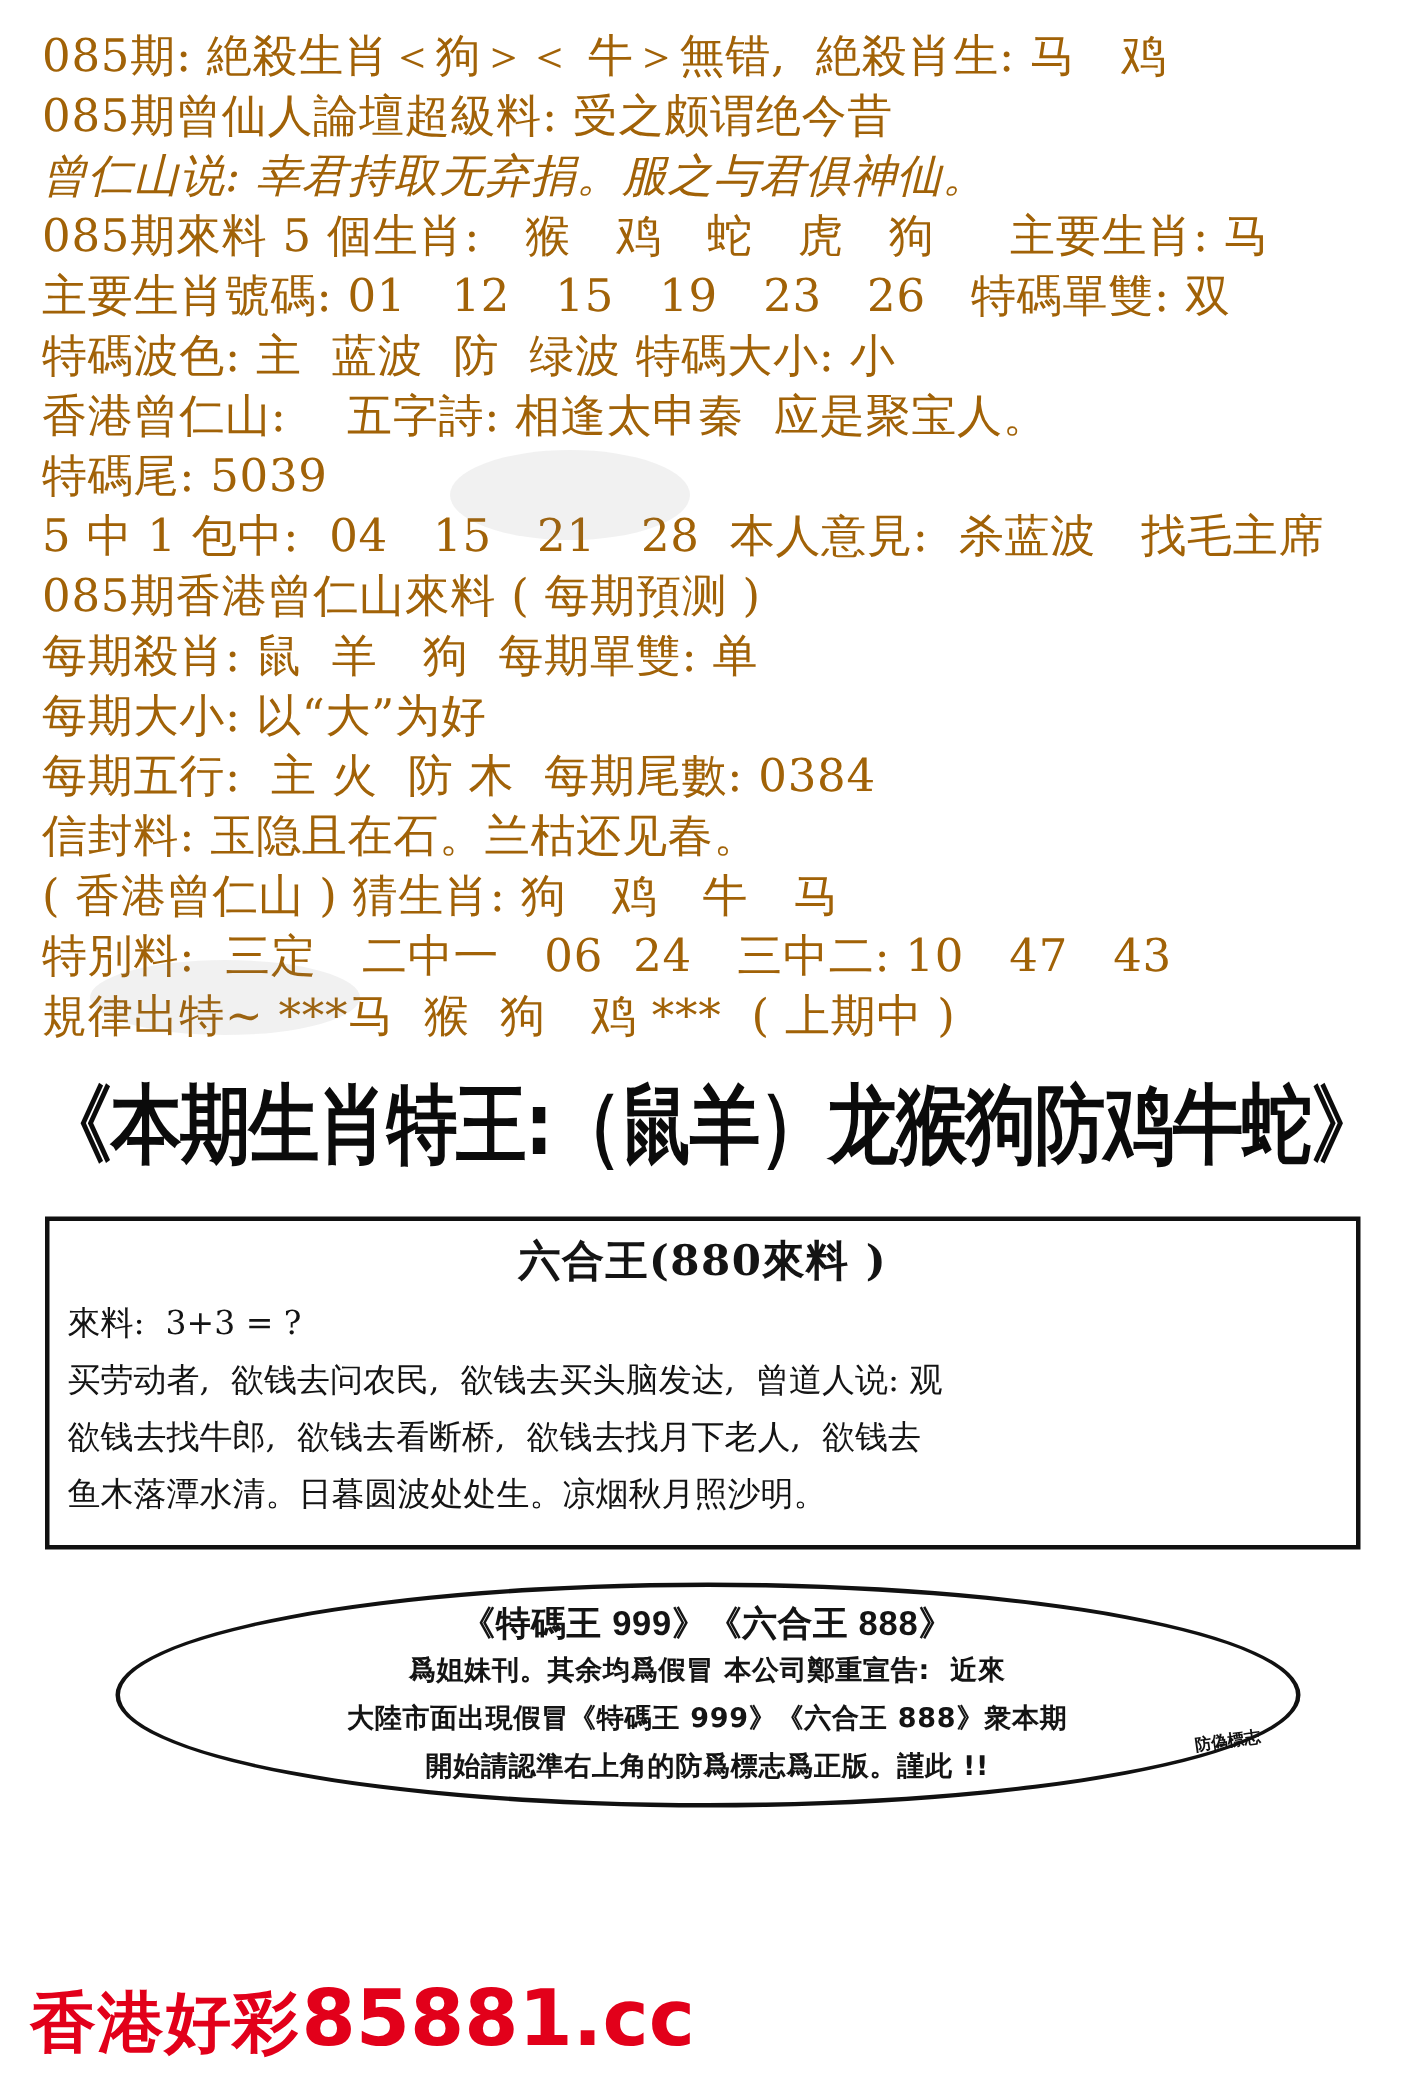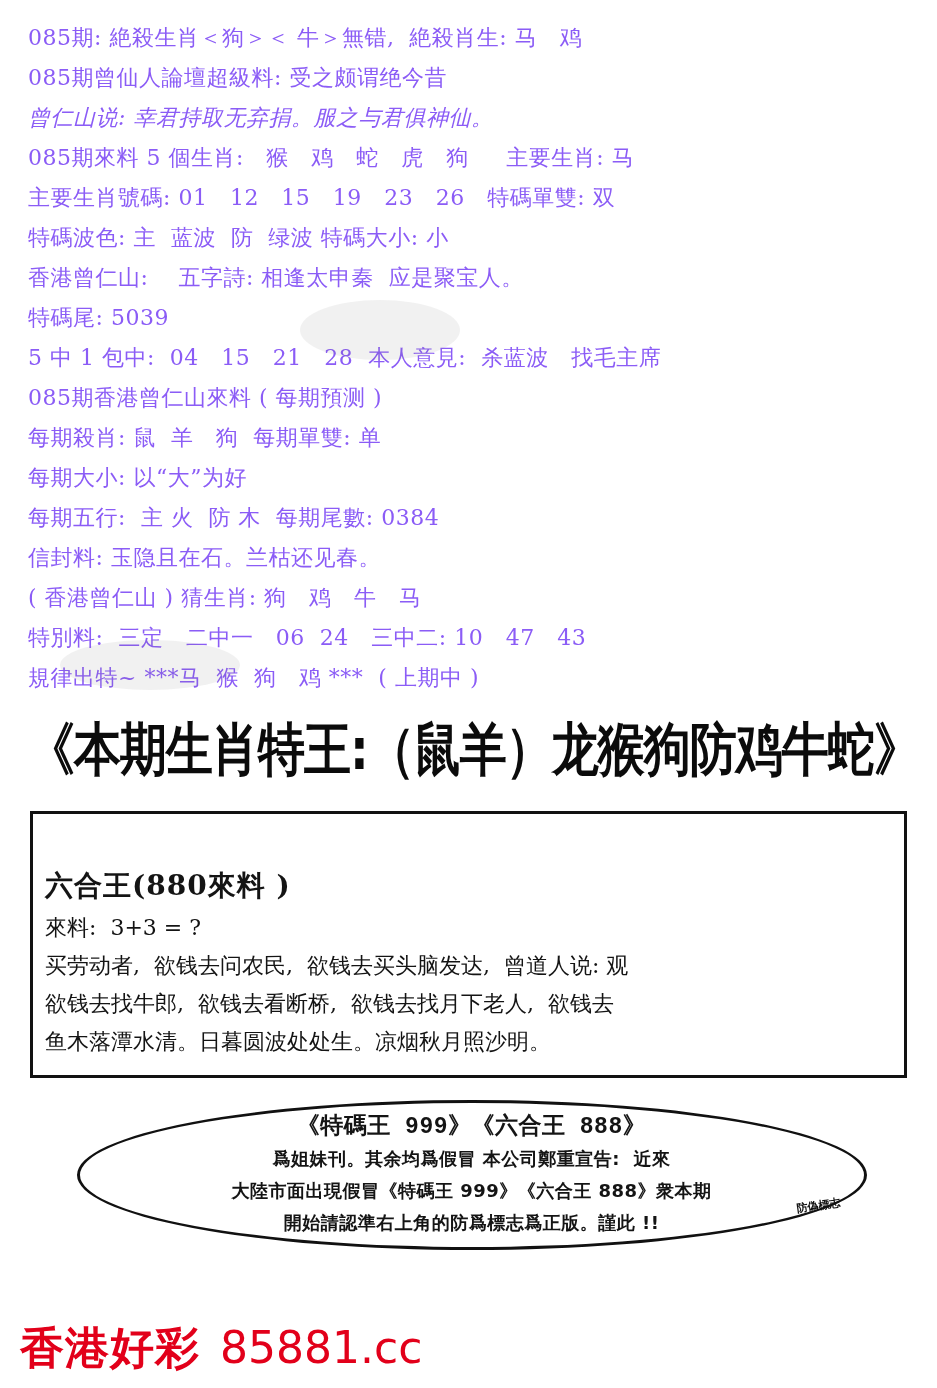--- a/index.html
+++ b/index.html
@@ -19,24 +19,24 @@
   .page {
     position: absolute;
     inset: 0;
     padding: 18px 22px 0 28px;
     box-sizing: border-box;
   }
 
   
   .lines {
     font-family: "DejaVu Serif", "Liberation Serif", serif;
-    font-size: 22px;
+    font-size: 30px;
     line-height: 40px;
     letter-spacing: 0.5px;
-    color: #8b5cf6;
+    color: #a16207;
   }
   .line {
     white-space: pre;
     overflow: hidden;
   }
   .line.ital {
     font-style: italic;
   }
 
   
@@ -54,27 +54,26 @@
   }
 
   
   .framed {
     margin: 36px 8px 0 2px;
     border: 3px solid #111;
     padding: 8px 12px 14px 12px;
     box-sizing: border-box;
   }
   .framed-title {
-    text-align: left;
+    text-align: center;
     font-family: "DejaVu Serif", "Liberation Serif", serif;
     font-size: 28px;
     font-weight: bold;
     letter-spacing: 1px;
     margin-bottom: 4px;
-    margin-top: 45px;
   }
   .framed-line {
     font-family: "DejaVu Serif", "Liberation Serif", serif;
     font-size: 22px;
     line-height: 38px;
     white-space: pre;
   }
 
   
   .oval-wrap {
@@ -103,21 +102,21 @@
   .oval-line {
     font-family: "DejaVu Sans", "Liberation Sans", sans-serif;
     font-weight: bold;
     font-size: 18px;
     line-height: 32px;
     white-space: pre;
     text-align: center;
     letter-spacing: 0.5px;
   }
   .oval-line.first {
-    font-family: Liberation Mono, monospace;
+    font-family: Liberation Sans, sans-serif;
     font-size: 23px;
     font-weight: bold;
   }
   .seal {
     position: absolute;
     right: 24px;
     bottom: 2px;
     width: 44px;
     height: 48px;
     font-size: 11px;
@@ -129,34 +128,34 @@
     font-weight: bold;
   }
 
   
   .footer {
     position: absolute;
     left: 20px;
     bottom: 10px;
     display: flex;
     align-items: baseline;
-    gap: 20px;
+    gap: 1px;
     white-space: nowrap;
   }
   .footer-cn {
     font-family: "DejaVu Sans", "Liberation Sans", sans-serif;
     font-weight: bold;
     font-size: 44px;
     color: #e2001a;
     letter-spacing: 1px;
   }
   .footer-url {
     font-family: "DejaVu Sans", "Liberation Sans", sans-serif;
-    font-weight: normal;
-    font-size: 44px;
+    font-weight: bold;
+    font-size: 52px;
     color: #e2001a;
     letter-spacing: 0px;
   }
 
   
   .smudge {
     position: absolute;
     background: rgba(120,120,120,0.10);
     border-radius: 50%;
     pointer-events: none;

